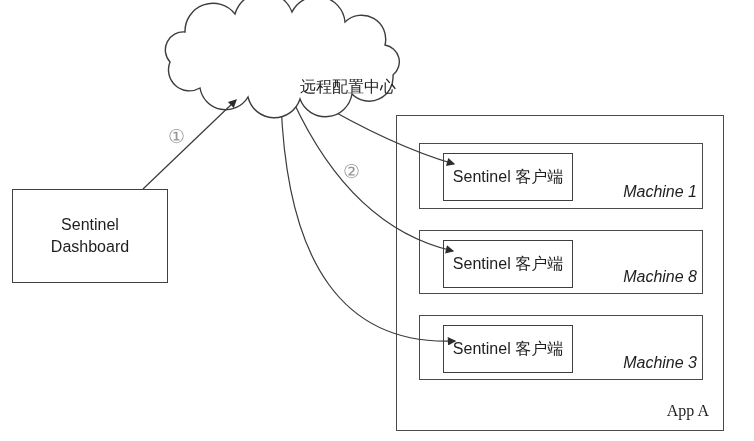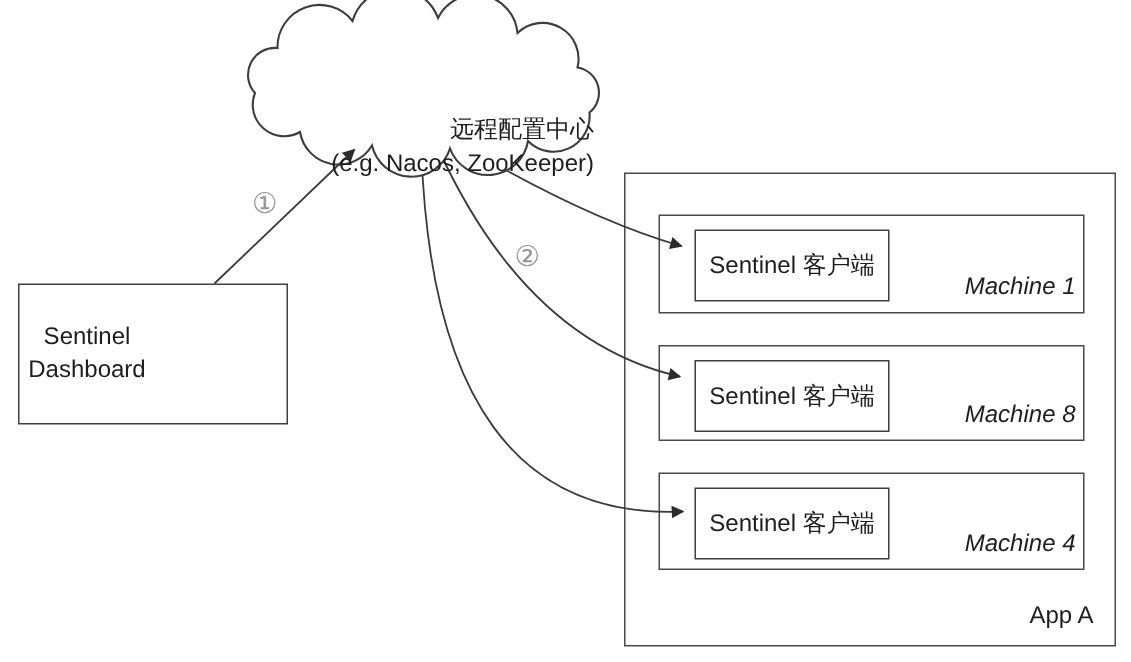--- a/index.html
+++ b/index.html
@@ -18,41 +18,42 @@
   }
   .box {
     position: absolute;
     background: #ffffff;
     border: 1.4px solid #3f3f3f;
     box-sizing: border-box;
   }
   
   .dashboard {
     left: 12px; top: 189px;
-    width: 180px; height: 94px;
-    display: flex; align-items: center; 
+    width: 156px; height: 94px;
+    display: flex; align-items: center; justify-content: center;
     z-index: 1;
   }
   .dashboard .wrap-label {
     width: 90px;
     text-align: center;
     font-size: 16px;
     line-height: 22px;
   }
   
   .app {
-    left: 416px; top: 115px;
+    left: 396px; top: 115px;
     width: 328px; height: 316px;
     border-color: #4a4a4a;
     z-index: 1;
   }
   .app-label {
     position: absolute;
     right: 14px; bottom: 10px;
     font-size: 16px;
+    font-family: Liberation Serif, serif;
   }
   .machine {
     position: absolute;
     left: 22px;
     width: 284px;
     background: #ffffff;
     border: 1.3px solid #4a4a4a;
     box-sizing: border-box;
   }
   .machine-1 { top: 27px;  height: 66px; }
@@ -123,21 +124,21 @@
     <div class="machine machine-2">
       <div class="client">
         <span>Sentinel 客户端</span>
       </div>
       <span class="machine-label">Machine 8</span>
     </div>
     <div class="machine machine-3">
       <div class="client">
         <span>Sentinel 客户端</span>
       </div>
-      <span class="machine-label">Machine 4</span>
+      <span class="machine-label">Machine 3</span>
     </div>
     <span class="app-label">App A</span>
   </div>
 
   <svg class="layer" width="754" height="441" viewBox="0 0 754 441">
     <defs>
       <marker id="ah" viewBox="0 0 10 10" refX="8.5" refY="5" markerWidth="9" markerHeight="7" orient="auto-start-reverse">
         <path d="M0,0 L10,5 L0,10 z" fill="#2c2c2c"></path>
       </marker>
     </defs>
@@ -157,19 +158,18 @@
              A 27,27 0 0 1 300,99
              A 27,27 0 0 1 248,97
              A 26,26 0 0 1 200,88
              A 21,21 0 0 1 170,62 Z" fill="#ffffff" stroke="#3d3d3d" stroke-width="1.4"></path>
 
     <line x1="143" y1="189" x2="236" y2="100" stroke="#3a3a3a" stroke-width="1.2" marker-end="url(#ah)"></line>
   </svg>
 
   <div class="cloud-text">
     <div>远程配置中心</div>
-    <div>(e.g. Nacos, ZooKeeper)</div>
   </div>
 
   <span class="step step-1">①</span>
   <span class="step step-2">②</span>
 
 </div>
 
 </body></html>

